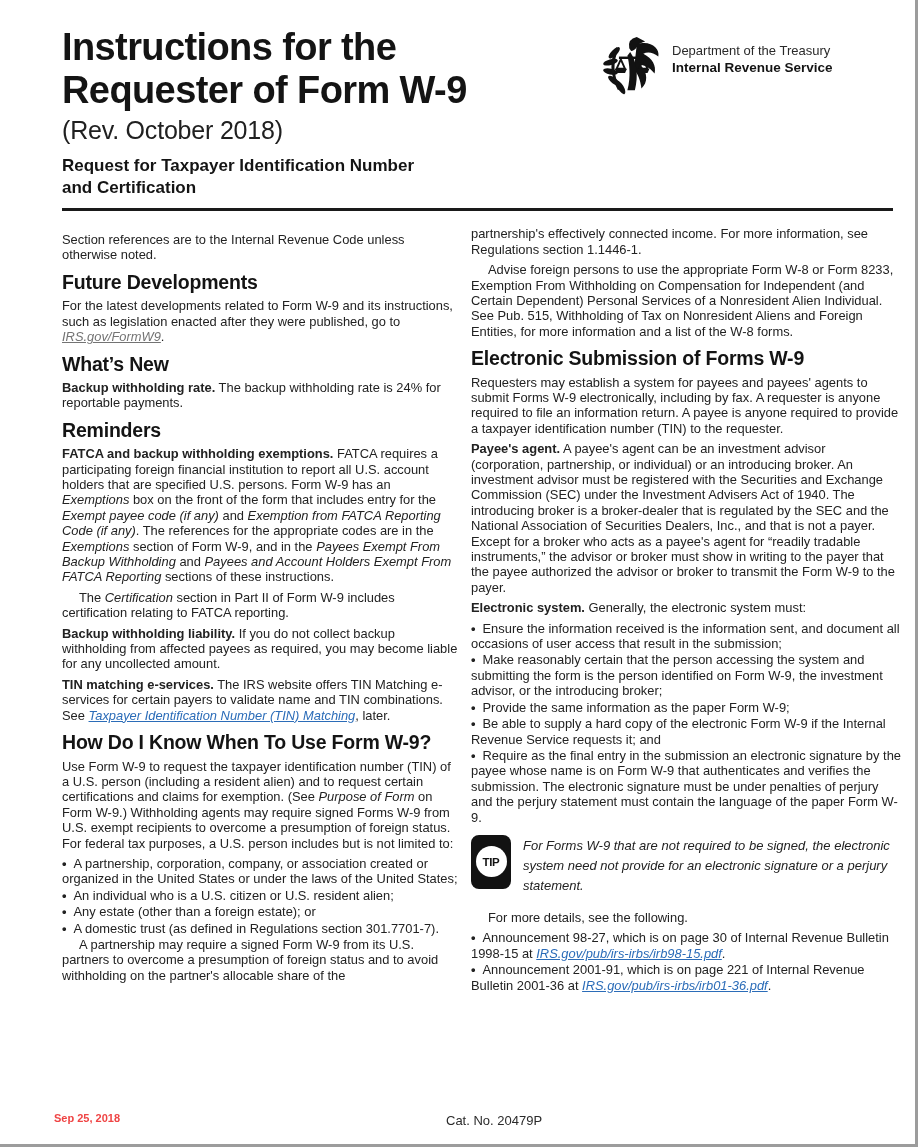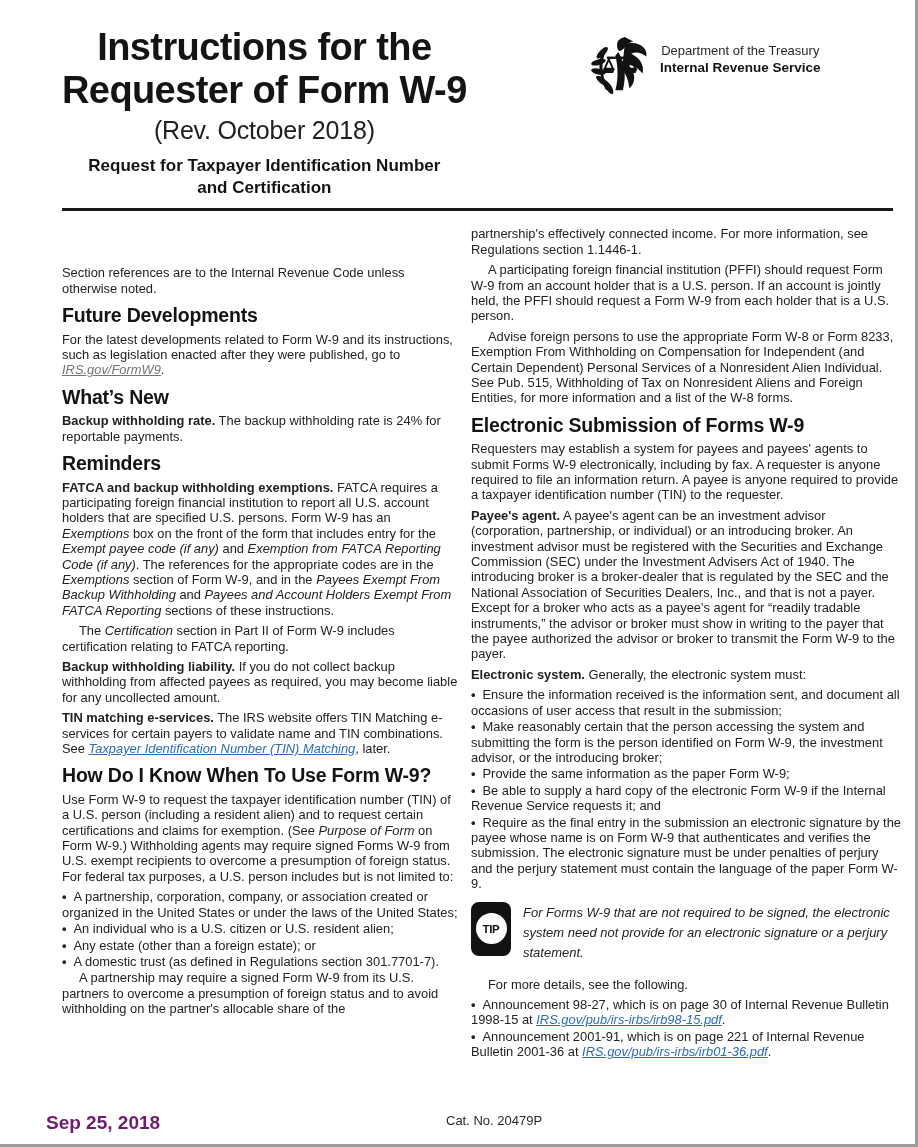--- a/index.html
+++ b/index.html
@@ -13,22 +13,21 @@
     color: #1f1f1f;
     overflow: hidden;
     border-right: 3px solid #9c9c9c;
     border-bottom: 3px solid #9c9c9c;
   }
   
   .header {
     display: flex;
     justify-content: space-between;
     align-items: flex-start;
-    padding: 26px 24px 0 62px;
-    text-align: center;
+    padding: 26px 12px 0 62px;
   }
   .title-block { max-width: 560px; }
   .doc-title {
     font-size: 38px;
     font-weight: 700;
     line-height: 1.12;
     letter-spacing: -0.6px;
     color: #141414;
     margin: 0;
   }
@@ -126,25 +125,25 @@
   .tip-text {
     font-size: 13px;
     line-height: 20px;
     font-style: italic;
     color: #222222;
     padding-top: 1px;
   }
   
   .footer-date {
     position: absolute;
-    left: 46px;
+    left: 54px;
     top: 1112px;
-    font-size: 19px;
-    font-weight: 700;
-    color: #701a75;
+    font-size: 11px;
+    font-weight: 700;
+    color: #ef4444;
   }
   .footer-cat {
     position: absolute;
     left: 446px;
     top: 1113px;
     font-size: 13px;
     color: #2a2a2a;
   }
 </style>
 </head>
@@ -207,21 +206,20 @@
         <h2>How Do I Know When To Use Form W-9?</h2>
         <p class="para"><span class="seg-normal">Use Form W-9 to request the taxpayer identification number (TIN) of a U.S. person (including a resident alien) and to request certain certifications and claims for exemption. (See </span><span class="seg-italic">Purpose of Form</span><span class="seg-normal"> on Form W-9.) Withholding agents may require signed Forms W-9 from U.S. exempt recipients to overcome a presumption of foreign status. For federal tax purposes, a U.S. person includes but is not limited to:</span></p>
         <p class="para bullet"><span class="bullet-glyph">•</span><span class="seg-normal">A partnership, corporation, company, or association created or organized in the United States or under the laws of the United States;</span></p>
         <p class="para bullet"><span class="bullet-glyph">•</span><span class="seg-normal">An individual who is a U.S. citizen or U.S. resident alien;</span></p>
         <p class="para bullet"><span class="bullet-glyph">•</span><span class="seg-normal">Any estate (other than a foreign estate); or</span></p>
         <p class="para bullet"><span class="bullet-glyph">•</span><span class="seg-normal">A domestic trust (as defined in Regulations section 301.7701-7).</span></p>
         <p class="para indent"><span class="seg-normal">A partnership may require a signed Form W-9 from its U.S. partners to overcome a presumption of foreign status and to avoid withholding on the partner's allocable share of the</span></p>
       </div>
     <div class="col col-right">
         <p class="para"><span class="seg-normal">partnership's effectively connected income. For more information, see Regulations section 1.1446-1.</span></p>
-        <p class="para indent"><span class="seg-normal">A participating foreign financial institution (PFFI) should request Form W-9 from an account holder that is a U.S. person. If an account is jointly held, the PFFI should request a Form W-9 from each holder that is a U.S. person.</span></p>
         <p class="para indent"><span class="seg-normal">Advise foreign persons to use the appropriate Form W-8 or Form 8233, Exemption From Withholding on Compensation for Independent (and Certain Dependent) Personal Services of a Nonresident Alien Individual. See Pub. 515, Withholding of Tax on Nonresident Aliens and Foreign Entities, for more information and a list of the W-8 forms.</span></p>
         <h2>Electronic Submission of Forms W-9</h2>
         <p class="para"><span class="seg-normal">Requesters may establish a system for payees and payees' agents to submit Forms W-9 electronically, including by fax. A requester is anyone required to file an information return. A payee is anyone required to provide a taxpayer identification number (TIN) to the requester.</span></p>
         <p class="para"><span class="seg-bold">Payee's agent.</span><span class="seg-normal">  A payee's agent can be an investment advisor (corporation, partnership, or individual) or an introducing broker. An investment advisor must be registered with the Securities and Exchange Commission (SEC) under the Investment Advisers Act of 1940. The introducing broker is a broker-dealer that is regulated by the SEC and the National Association of Securities Dealers, Inc., and that is not a payer. Except for a broker who acts as a payee's agent for “readily tradable instruments,” the advisor or broker must show in writing to the payer that the payee authorized the advisor or broker to transmit the Form W-9 to the payer.</span></p>
         <p class="para"><span class="seg-bold">Electronic system.</span><span class="seg-normal">  Generally, the electronic system must:</span></p>
         <p class="para bullet"><span class="bullet-glyph">•</span><span class="seg-normal">Ensure the information received is the information sent, and document all occasions of user access that result in the submission;</span></p>
         <p class="para bullet"><span class="bullet-glyph">•</span><span class="seg-normal">Make reasonably certain that the person accessing the system and submitting the form is the person identified on Form W-9, the investment advisor, or the introducing broker;</span></p>
         <p class="para bullet"><span class="bullet-glyph">•</span><span class="seg-normal">Provide the same information as the paper Form W-9;</span></p>
         <p class="para bullet"><span class="bullet-glyph">•</span><span class="seg-normal">Be able to supply a hard copy of the electronic Form W-9 if the Internal Revenue Service requests it; and</span></p>
         <p class="para bullet"><span class="bullet-glyph">•</span><span class="seg-normal">Require as the final entry in the submission an electronic signature by the payee whose name is on Form W-9 that authenticates and verifies the submission. The electronic signature must be under penalties of perjury and the perjury statement must contain the language of the paper Form W-9.</span></p>

